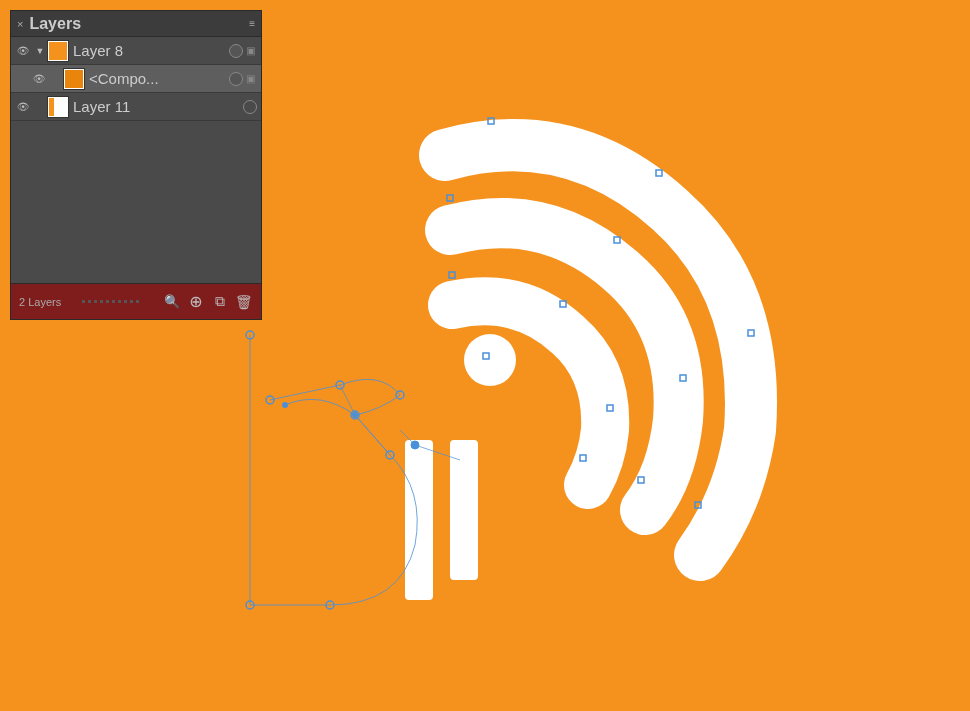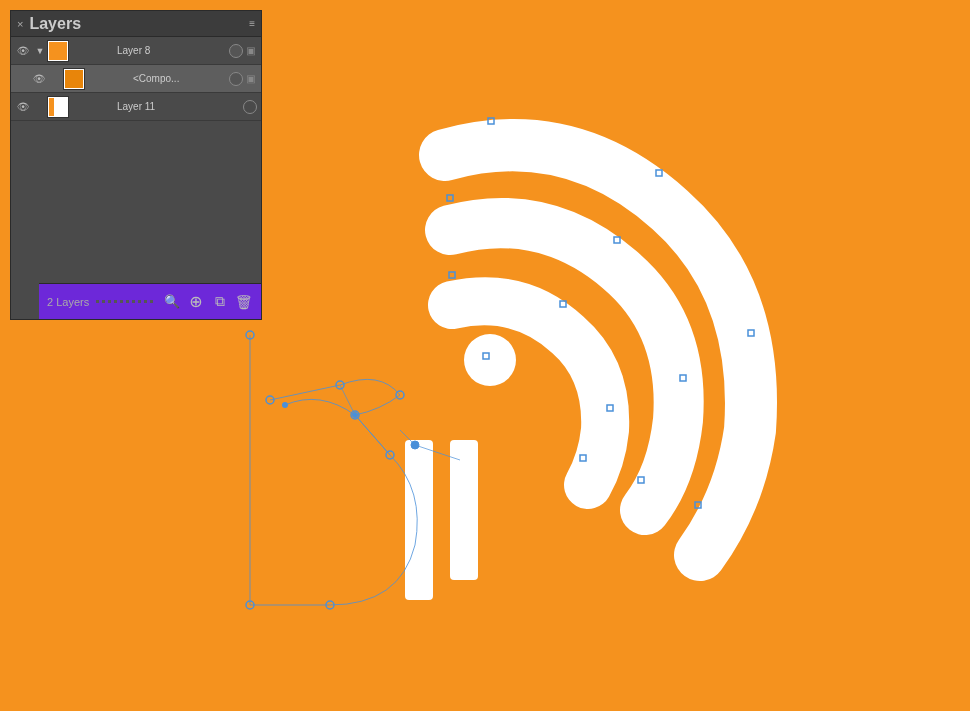--- a/index.html
+++ b/index.html
@@ -128,25 +128,24 @@
       display: flex;
       align-items: center;
       justify-content: center;
       background: #fff;
       overflow: hidden;
     }
 
     .layer-name {
       flex: 1;
       color: #ccc;
-      font-size: 10px;
+      font-size: 15px;
       white-space: nowrap;
       overflow: hidden;
       text-overflow: ellipsis;
-      margin-left: 44px;
     }
 
     .layer-visibility-circle {
       width: 14px;
       height: 14px;
       border-radius: 50%;
       border: 1px solid #888;
       flex-shrink: 0;
       margin-left: 2px;
     }
@@ -167,28 +166,27 @@
       flex-shrink: 0;
       margin-left: 2px;
       color: #888;
       font-size: 10px;
       display: flex;
       align-items: center;
       justify-content: center;
     }
 
     .panel-footer {
-      background: #6d28d9;
+      background: #7f1d1d;
       border-top: 1px solid #2a2a2a;
       display: flex;
       align-items: center;
       justify-content: space-between;
       padding: 4px 8px;
       height: 36px;
-      margin-left: 28px;
     }
 
     .footer-info {
       color: #aaa;
       font-size: 11px;
     }
 
     .footer-actions {
       display: flex;
       gap: 6px;

